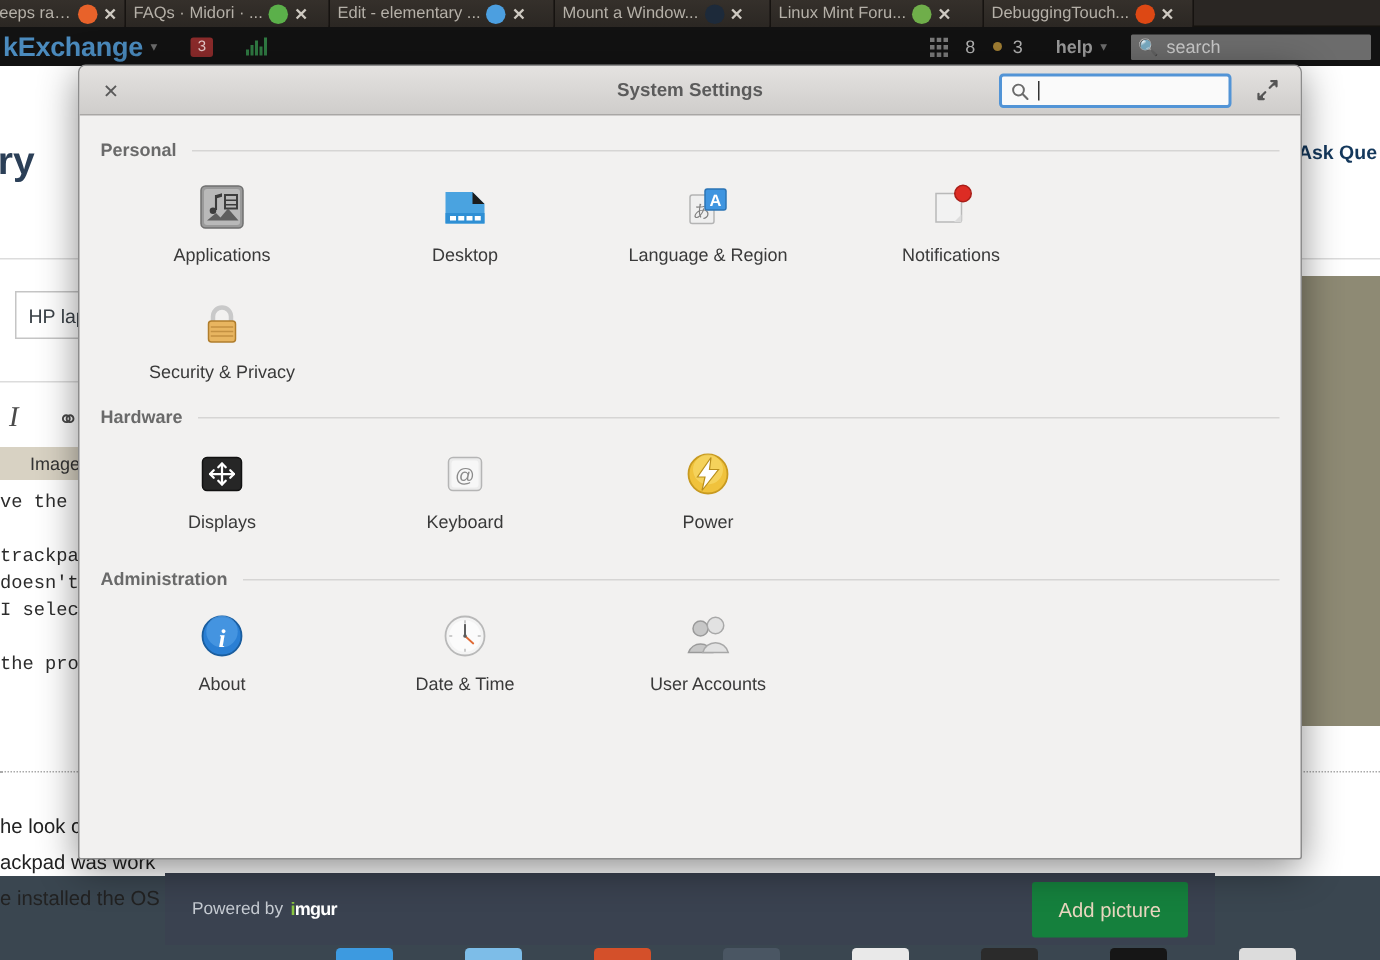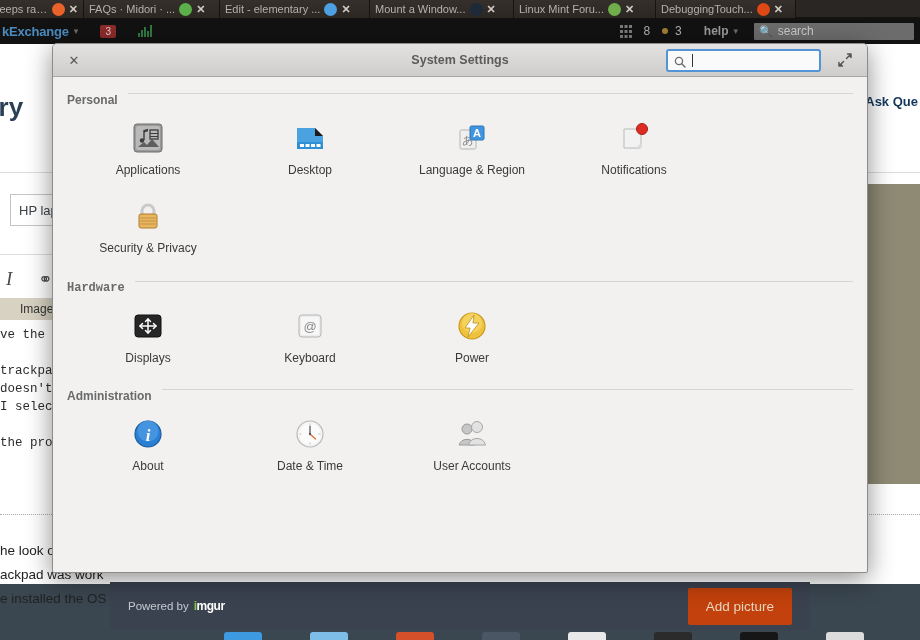--- a/index.html
+++ b/index.html
@@ -34,21 +34,21 @@
   .favicon { width: 13px; height: 13px; border-radius: 2px; flex: 0 0 auto; display: block; }
 
   
   .se-bar {
     position: absolute; left: 0; top: 18px; width: 920px; height: 26px;
     background: #121212;
     display: flex; align-items: center;
     font-size: 12px;
   }
   .se-site {
-    color: #4b8bbe; font-weight: bold; font-size: 13px;
+    color: #4b8bbe; font-weight: bold; font-size: 18px;
     padding-left: 2px; letter-spacing: -0.2px;
   }
   .se-caret { color: #6d6d6d; font-size: 9px; margin-left: 5px; }
   .se-badge {
     background: #8c2b2b; color: #e6c9c9; font-size: 10px;
     padding: 1px 5px; border-radius: 2px; margin-left: 22px;
   }
   .se-rep-icon {
     margin-left: 22px; display: flex; align-items: flex-end; gap: 1px; height: 12px;
   }
@@ -125,21 +125,21 @@
   }
   .imgur-bar .powered { color: #c6cbd2; font-size: 11.5px; }
   .imgur-logo {
     color: #fff; font-size: 12px; font-weight: bold; margin: 0 8px 0 5px;
     letter-spacing: -0.5px; position: relative;
   }
   .imgur-logo .dot { color: #89c540; }
   .imgur-bar .license { color: #c6cbd2; font-size: 11.5px; }
   .imgur-bar .license a { color: #c6cbd2; text-decoration: underline; }
   .add-picture {
-    margin-left: auto; background: #c2410c; color: #e8d6bf;
+    margin-left: auto; background: #15803d; color: #e8d6bf;
     font-size: 13.5px; padding: 11px 18px; border: none; border-radius: 2px;
   }
 
   
   .dock { position: absolute; left: 0; top: 630px; width: 920px; height: 10px; background: #3a4650; }
   .dock-icons { position: absolute; left: 224px; top: 632px; display: flex; gap: 48px; }
   .dock-icons span { display: block; width: 38px; height: 8px; border-radius: 3px 3px 0 0; }
 
   
   .dialog {
@@ -179,21 +179,21 @@
     font-size: 12px; color: #333; width: 100%; font-family: "Liberation Sans", sans-serif;
   }
   .tb-expand {
     margin-left: 14px; width: 20px; height: 20px;
     display: flex; align-items: center; justify-content: center;
     position: relative; z-index: 2;
   }
 
   .dlg-body { padding: 10px 14px 0 14px; }
   .section-head {
-    display: flex; gap: 10px;
+    display: flex; align-items: center; gap: 10px;
     margin: 6px 0 2px 0;
   }
   .section-head .shtext {
     font-size: 12px; font-weight: bold; color: #6a6a6a; white-space: nowrap;
   }
   .section-head .shrule { flex: 1; height: 1px; background: #d6d5d4; }
 
   .grid { display: flex; flex-wrap: wrap; }
   .cell {
     width: 162px; padding: 12px 4px 10px 4px;
@@ -439,21 +439,21 @@
                 <line x1="8.5" y1="21" x2="23.5" y2="21"></line>
                 <line x1="8.5" y1="24" x2="23.5" y2="24"></line>
               </g>
             </svg>
           </span>
           <span class="ilabel">Security &amp; Privacy</span>
         </div>
 
       </div>
 
-      <div class="section-head" style="margin-top:16px;font-family:Liberation Mono, monospace;">
+      <div class="section-head" style="margin-top:6px;">
         <span class="shtext">Hardware</span>
         <span class="shrule"></span>
       </div>
       <div class="grid">
 
         <div class="cell">
           <span class="ibox">
             <svg viewBox="0 0 32 32" width="32" height="32">
               <rect x="3" y="5" width="26" height="22" rx="3" fill="#262626" stroke="#111"></rect>
               <g stroke="#ffffff" stroke-width="1.5" fill="none" stroke-linecap="round">

